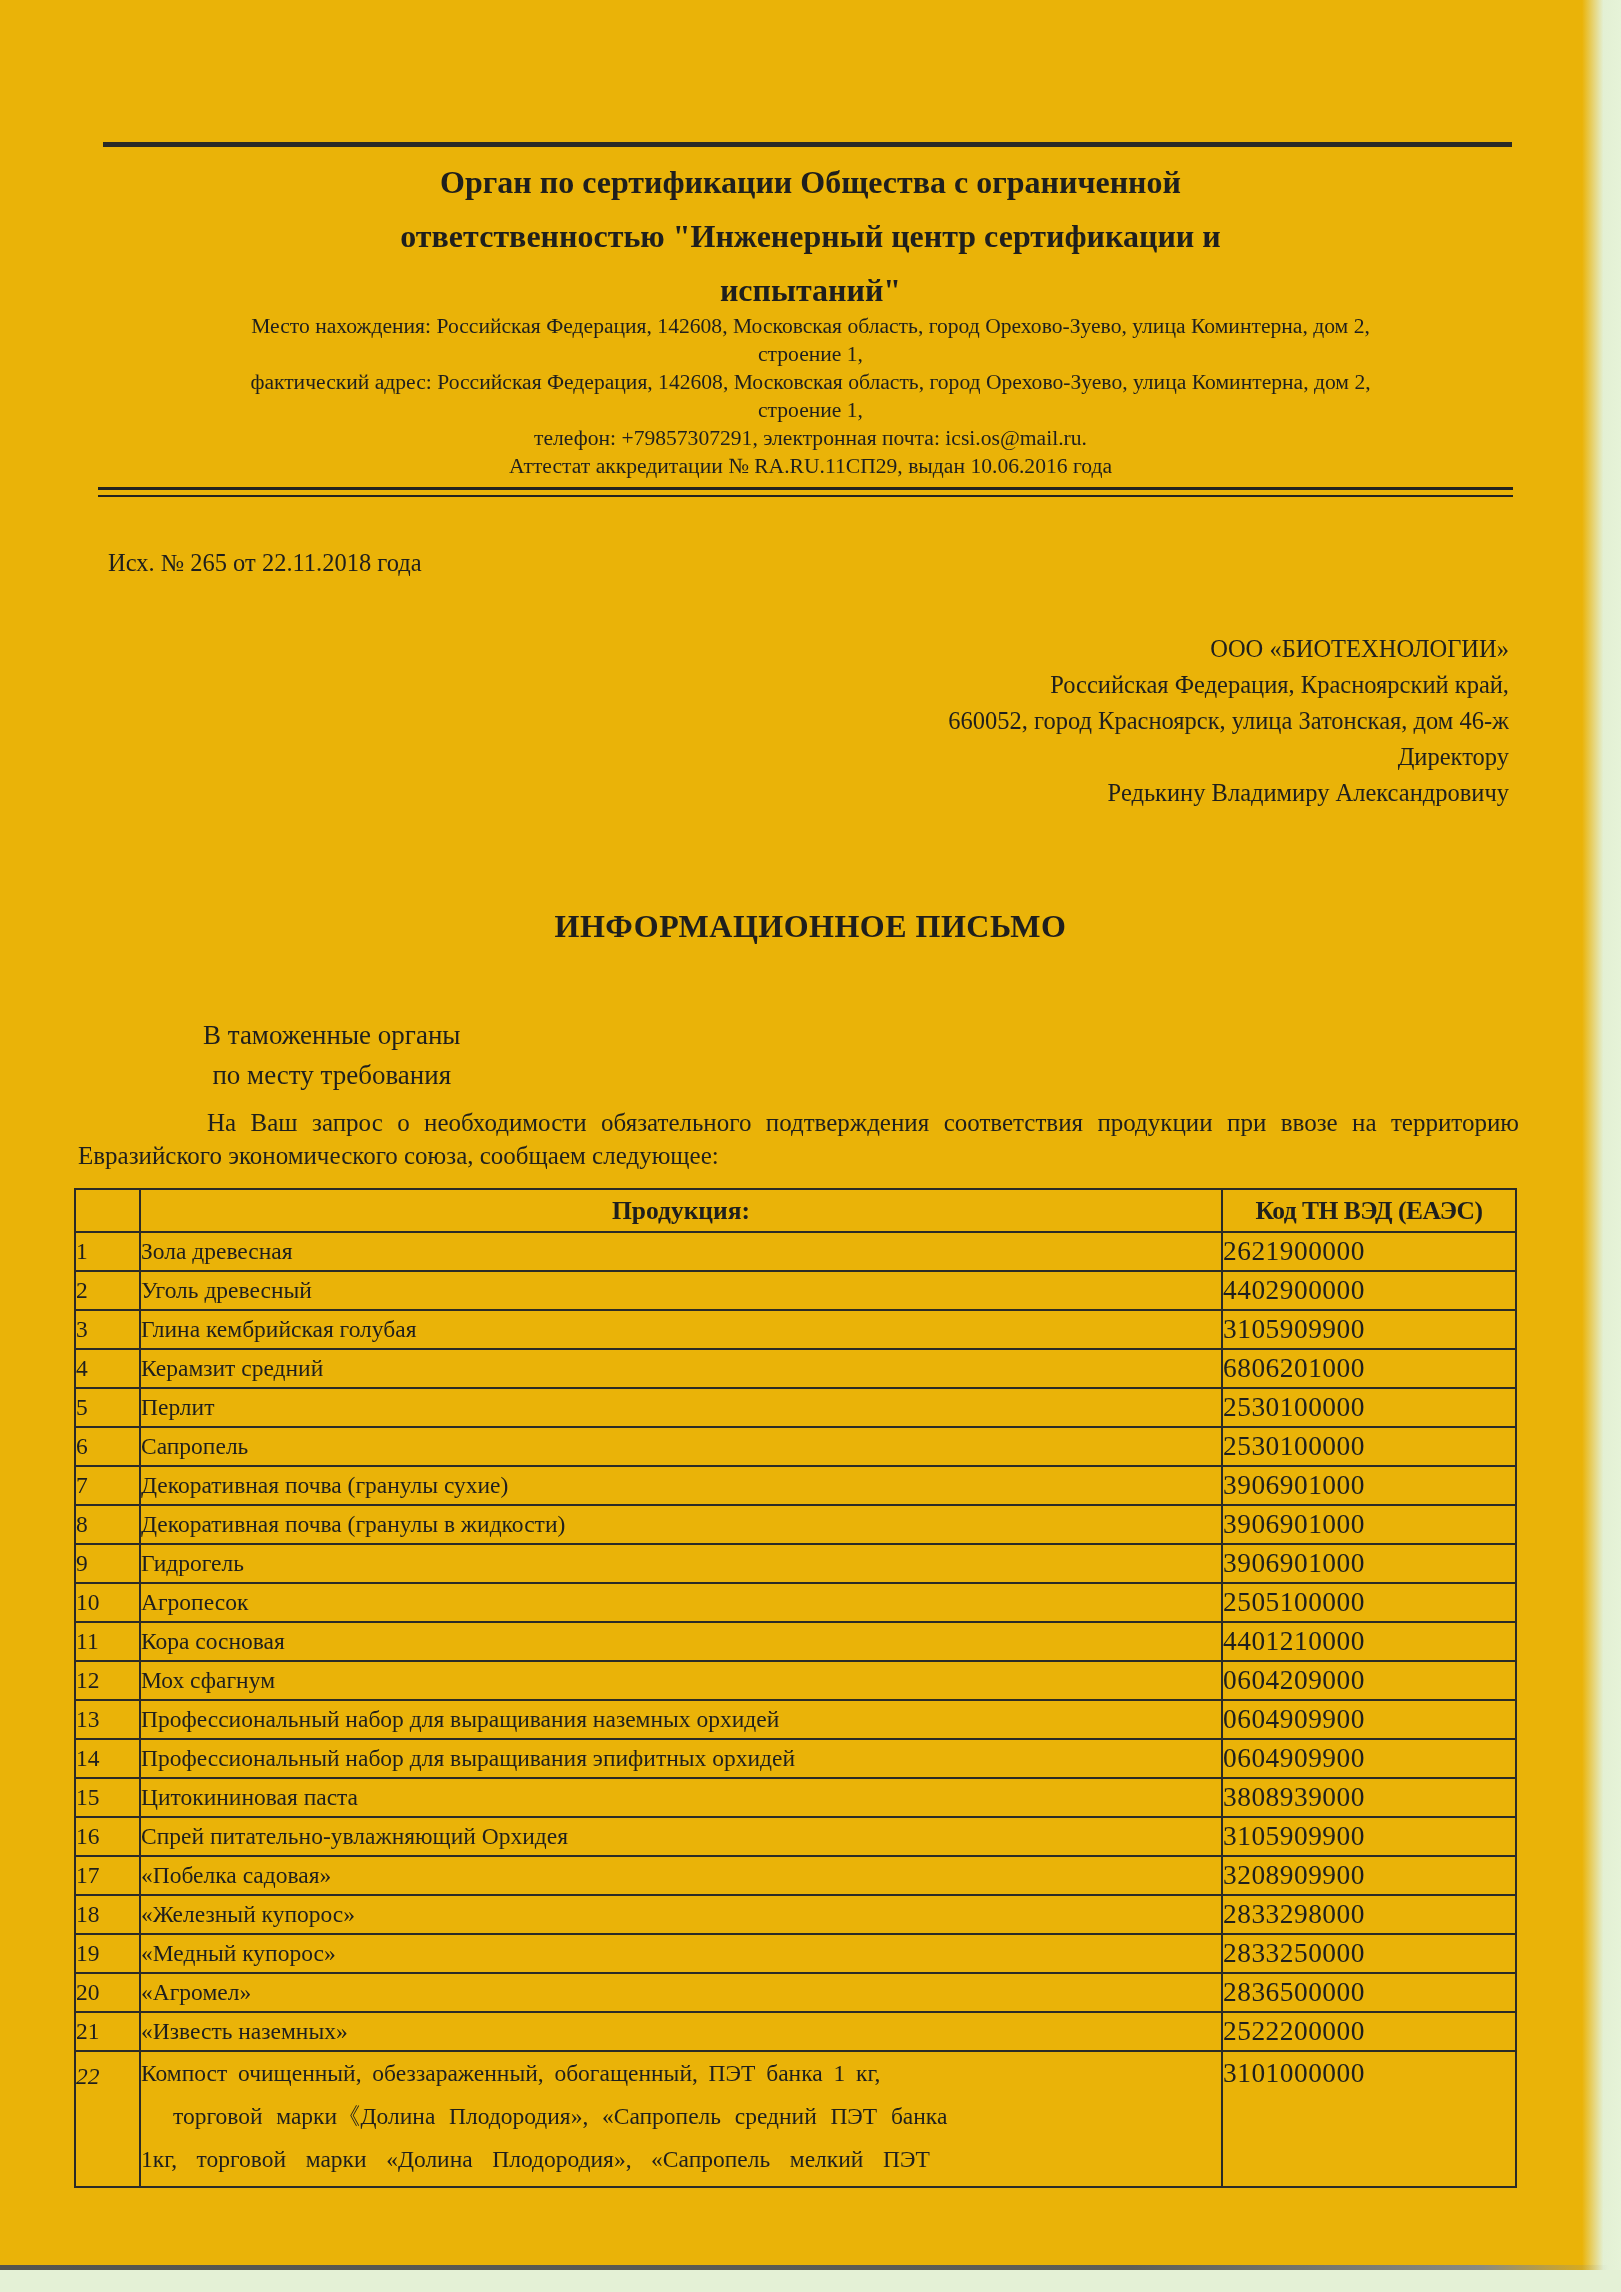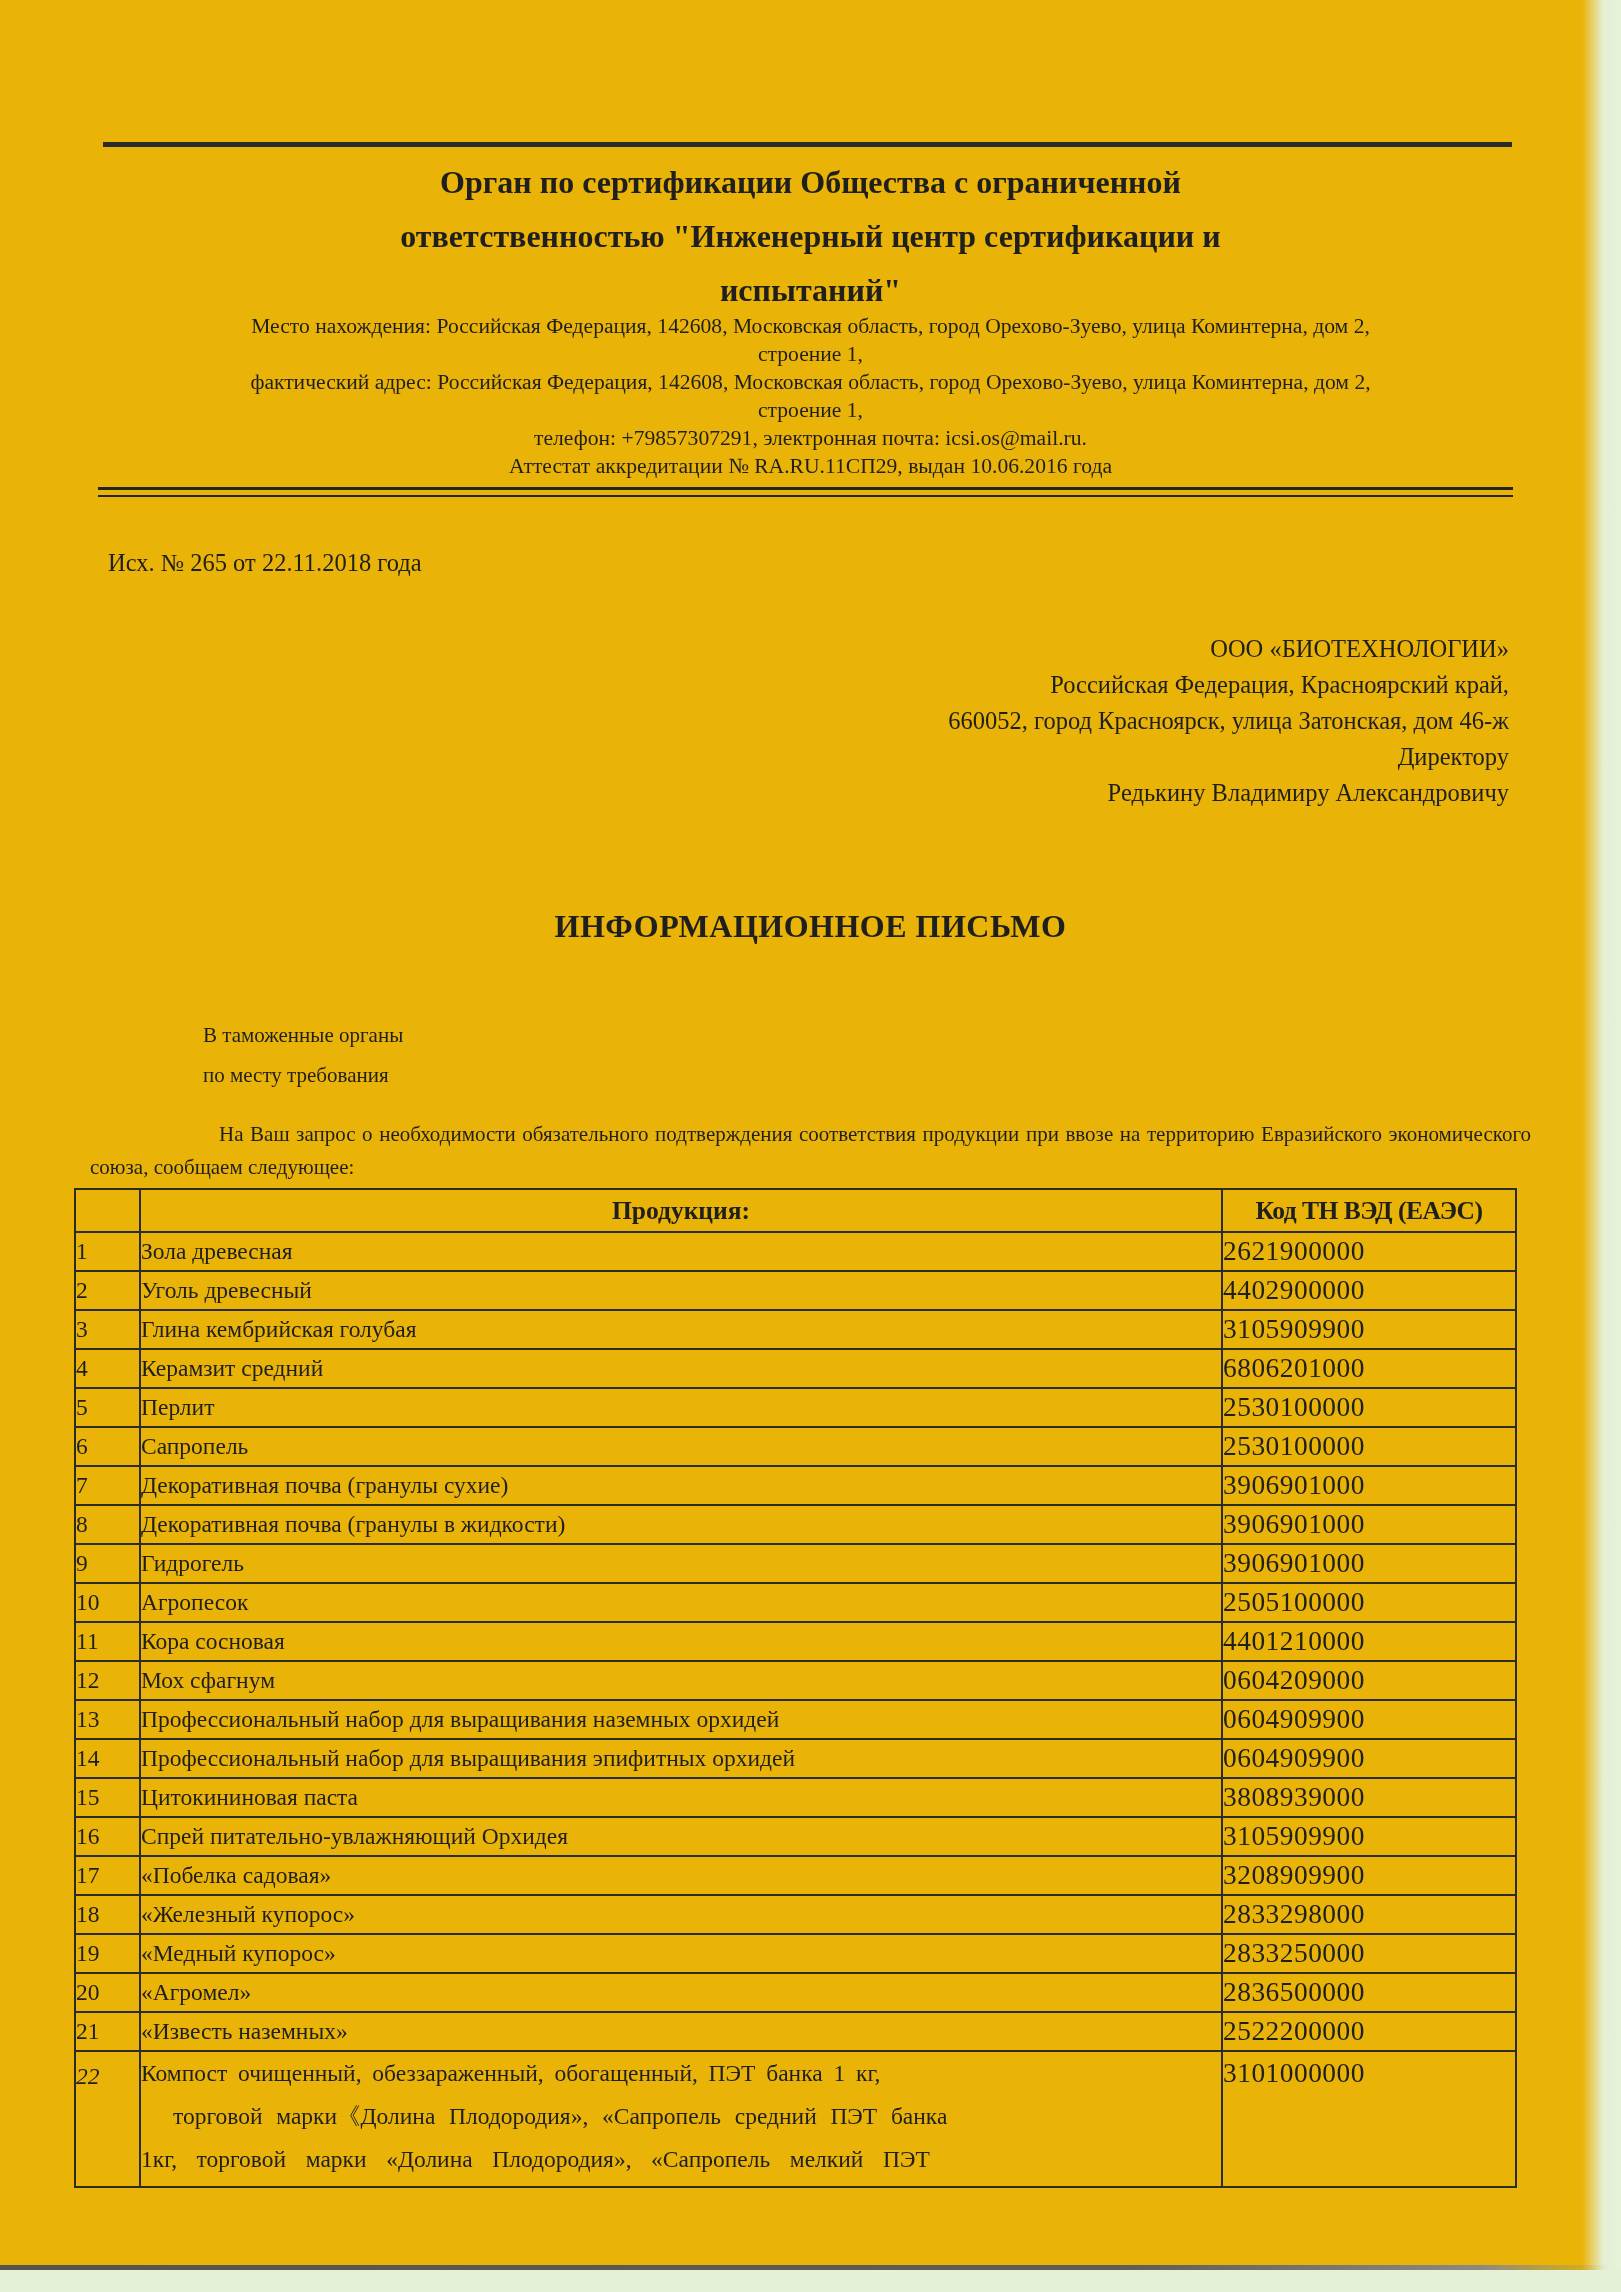--- a/index.html
+++ b/index.html
@@ -50,26 +50,26 @@
   .recipient {
     position:absolute; top:631px; right:112px;
     text-align:right; font-size:24.5px; line-height:36px;
   }
   .doc-title {
     position:absolute; top:908px; left:56px; width:1509px;
     text-align:center; font-weight:bold; font-size:32px; letter-spacing:0.5px;
   }
   .addressee-note {
     position:absolute; top:1015px; left:203px;
-    font-size:21px; line-height:40px;
+    font-size:27px; line-height:40px;text-align:center;
   }
   .intro {
     position:absolute; top:1102px; left:74px; width:1441px;
-    font-size:21px; line-height:33px; text-align:justify; text-indent:129px;
-    margin:16px;
+    font-size:25px; line-height:33px; text-align:justify; text-indent:129px;
+    margin:4px;
   }
   
   table.products {
     position:absolute; top:1188px; left:74px; width:1441px;
     border-collapse:collapse; table-layout:fixed;
     border:2.9px solid #2b2b27;
     font-size:23.5px;
   }
   table.products th, table.products td {
     border:2px solid #2b2b27;

